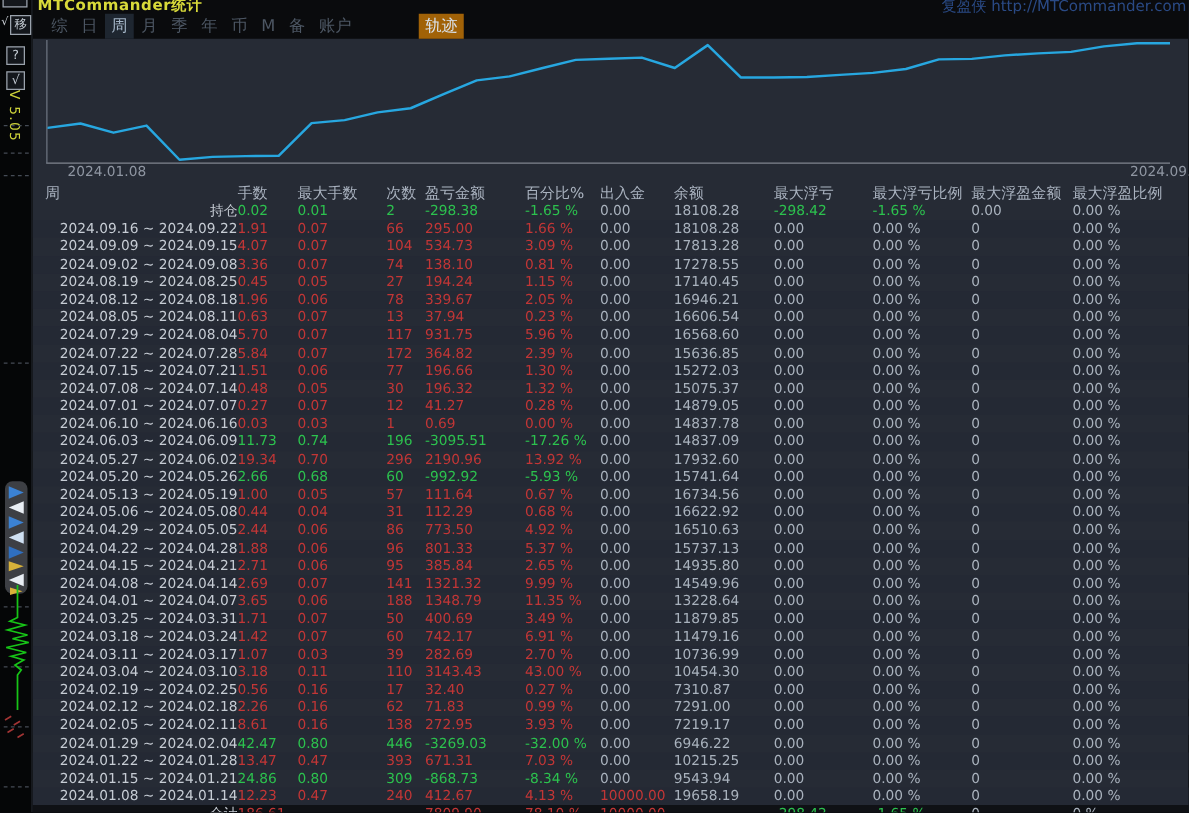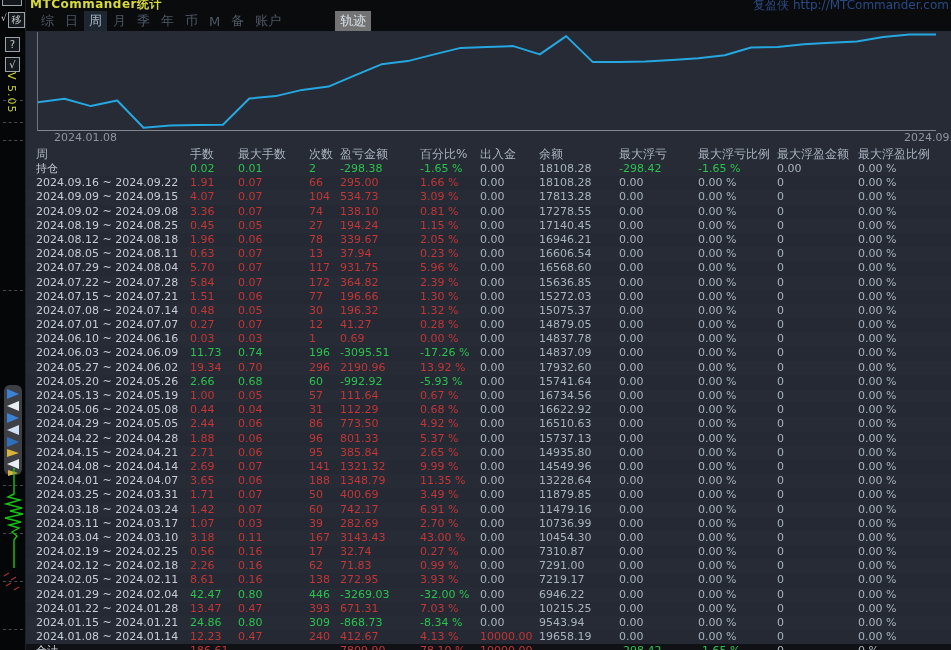--- a/index.html
+++ b/index.html
@@ -22,37 +22,37 @@
   .main{position:absolute;left:26px;top:0;width:925px;height:650px;background:#262b35;padding-left:36px;}
   .topbars{position:absolute;left:0;top:0;width:925px;height:31px;background:#0a0b0d;}
   .titlebar{position:relative;height:11px;overflow:hidden;}
   .app-title{position:absolute;left:4px;top:-4px;color:#d8da3a;font-size:12px;font-weight:bold;
              letter-spacing:.5px;white-space:nowrap;}
   .site-link{position:absolute;right:2px;top:-3px;color:#2a4a85;font-size:12px;white-space:nowrap;}
   .menubar{position:absolute;left:0;top:11px;height:20px;width:925px;display:flex;align-items:center;
            padding-left:10px;}
   .menu-item{color:#4d5764;font-size:13px;padding:1px 5px;margin-right:1px;cursor:pointer;white-space:nowrap;}
   .menu-item.active{background:#1e2630;color:#a3b4c6;}
-  .menu-item.highlight{background:#737373;color:#d9e2ec;margin-left:48px;}
+  .menu-item.highlight{background:#a16207;color:#d9e2ec;margin-left:48px;}
   
   .chart-wrap{position:absolute;left:11px;top:32px;width:899px;height:99px;
               border-left:1px solid #6d7480;border-bottom:1px solid #80858f;}
   .chart-wrap svg{display:block;}
   .axis-labels{position:absolute;left:3px;top:131px;width:913px;height:13px;display:flex;
                justify-content:space-between;color:#8f96a2;font-size:11px;line-height:13px;margin-left:25px;}
   
   .table{position:absolute;left:0;top:146px;width:925px;}
   .thead,.row{display:grid;padding-left:10px;
     grid-template-columns:154px 48px 71px 31px 80px 60px 59px 80px 79px 79px 81px minmax(0,1fr);}
   .thead{color:#a9b2bf;font-size:12px;height:16px;line-height:16px;}
   .row{height:14.2px;line-height:14.3px;font-size:11px;cursor:default;}
   .row:nth-child(even){background:#242934;}
   .row-total{background:#0f1115 !important;}
   .cell{white-space:nowrap;overflow:hidden;}
-  .c-date{color:#c6ccd4;}
+  .c-date{color:#c6ccd4;text-align:right;}
   .c-dim{color:#a9b2bd;}
   .c-red{color:#c23636;}
   .c-green{color:#2cc24e;}
 </style>
 </head>
 <body>
 
 <div class="screen">
 
   <aside class="sidebar">
@@ -501,36 +501,36 @@
             <div class="cell c-dim">10736.99</div>
             <div class="cell c-dim">0.00</div>
             <div class="cell c-dim">0.00 %</div>
             <div class="cell c-dim">0</div>
             <div class="cell c-dim">0.00 %</div>
           </div>
           <div class="row">
             <div class="cell c-date">2024.03.04 ~ 2024.03.10</div>
             <div class="cell c-red">3.18</div>
             <div class="cell c-red">0.11</div>
-            <div class="cell c-red">167</div>
+            <div class="cell c-red">110</div>
             <div class="cell c-red">3143.43</div>
             <div class="cell c-red">43.00 %</div>
             <div class="cell c-dim">0.00</div>
             <div class="cell c-dim">10454.30</div>
             <div class="cell c-dim">0.00</div>
             <div class="cell c-dim">0.00 %</div>
             <div class="cell c-dim">0</div>
             <div class="cell c-dim">0.00 %</div>
           </div>
           <div class="row">
             <div class="cell c-date">2024.02.19 ~ 2024.02.25</div>
             <div class="cell c-red">0.56</div>
             <div class="cell c-red">0.16</div>
             <div class="cell c-red">17</div>
-            <div class="cell c-red">32.74</div>
+            <div class="cell c-red">32.40</div>
             <div class="cell c-red">0.27 %</div>
             <div class="cell c-dim">0.00</div>
             <div class="cell c-dim">7310.87</div>
             <div class="cell c-dim">0.00</div>
             <div class="cell c-dim">0.00 %</div>
             <div class="cell c-dim">0</div>
             <div class="cell c-dim">0.00 %</div>
           </div>
           <div class="row">
             <div class="cell c-date">2024.02.12 ~ 2024.02.18</div>

